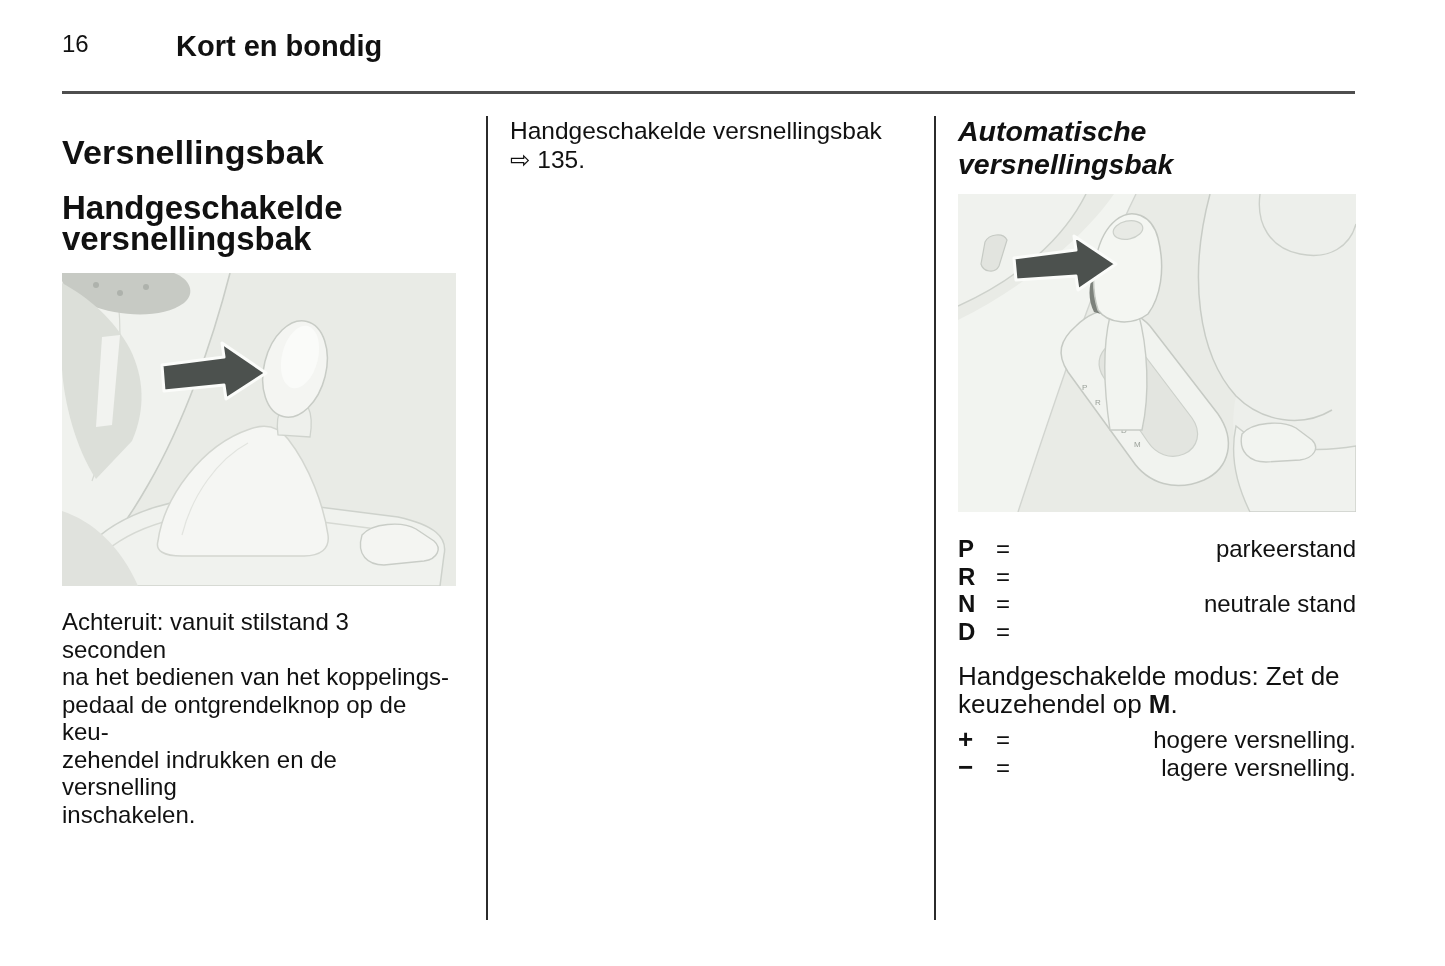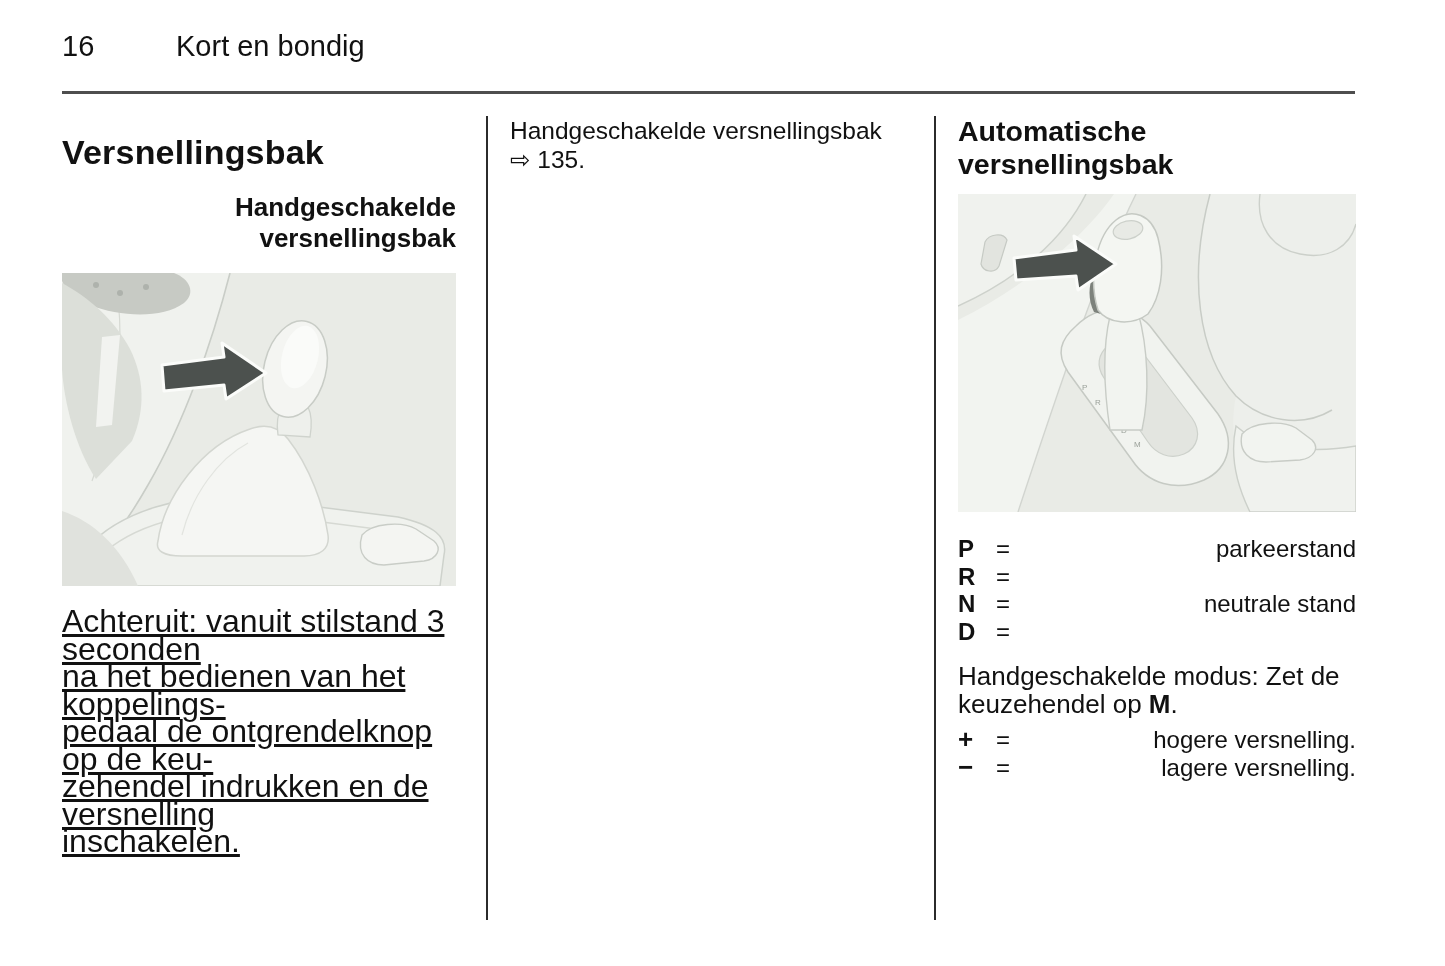--- a/index.html
+++ b/index.html
@@ -4,39 +4,39 @@
 <style>
   html,body{margin:0;padding:0;}
   body{
     width:1445px;height:966px;position:relative;overflow:hidden;
     background:#ffffff;color:#111;
     font-family:"Liberation Sans","DejaVu Sans",sans-serif;
     -webkit-font-smoothing:antialiased;
   }
   .abs{position:absolute;}
   
-  .page-number{left:62px;top:30px;font-size:29px;font-weight:400;}
-  .chapter-title{left:176px;top:30px;font-size:29px;font-weight:400;}
+  .page-number{left:62px;top:30px;font-size:24px;font-weight:400;}
+  .chapter-title{left:176px;top:30px;font-size:29px;font-weight:700;}
   .header-rule{left:62px;top:91px;width:1293px;height:3px;background:#4e4e4e;}
   
   .col-divider{top:116px;height:804px;width:2px;background:#2b2b2b;}
   .divider-1{left:486px;}
   .divider-2{left:934px;}
   
   .col{position:absolute;top:115px;}
   .col-left{left:62px;width:394px;margin-top:19px;}
   .col-mid{left:510px;width:398px;}
   .col-right{left:958px;width:398px;}
 
   h1,h2,p,figure{margin:0;padding:0;}
   .section-title{font-size:34px;font-weight:700;line-height:37px;letter-spacing:.2px;}
-  .sub-title{font-size:26px;font-weight:700;line-height:31px;margin-top:21px;white-space:pre-line;text-align:right;}
-  .right-title{font-size:28.5px;font-weight:700;line-height:33px;}
-
-  .bodytext{font-size:32px;line-height:27.5px;white-space:pre-line;text-decoration:underline;}
+  .sub-title{font-size:33px;font-weight:700;line-height:31px;margin-top:21px;white-space:pre-line;}
+  .right-title{font-size:28.5px;font-weight:700;line-height:33px;font-style:italic;}
+
+  .bodytext{font-size:24px;line-height:27.5px;white-space:pre-line;}
   .col-left .p1{margin-top:22px;}
   .col-left .p2{margin-top:11px;}
 
   .ref-line{font-size:24.5px;line-height:28.5px;margin-top:2px;}
   .ref-arrow{font-family:"DejaVu Sans",sans-serif;}
 
   figure.illustration{display:block;background:#e9ebe6;}
   .fig-left{margin-top:19px;width:394px;height:313px;}
   .fig-right{margin-top:13px;width:398px;height:318px;}
   figure svg{display:block;width:100%;height:100%;}

